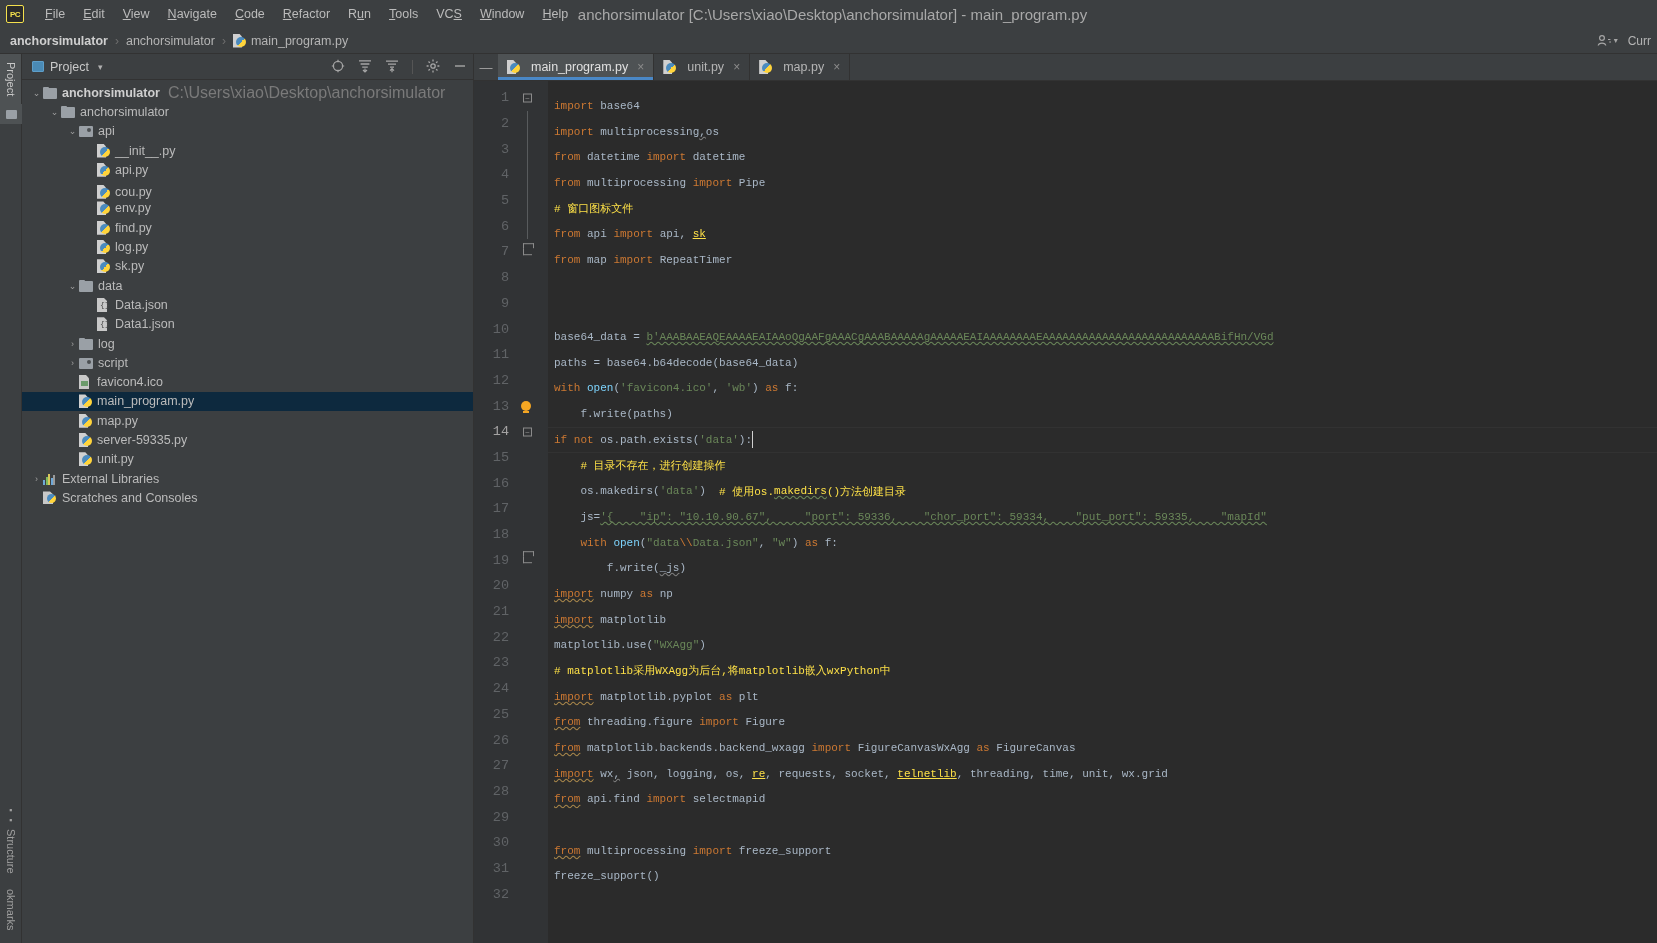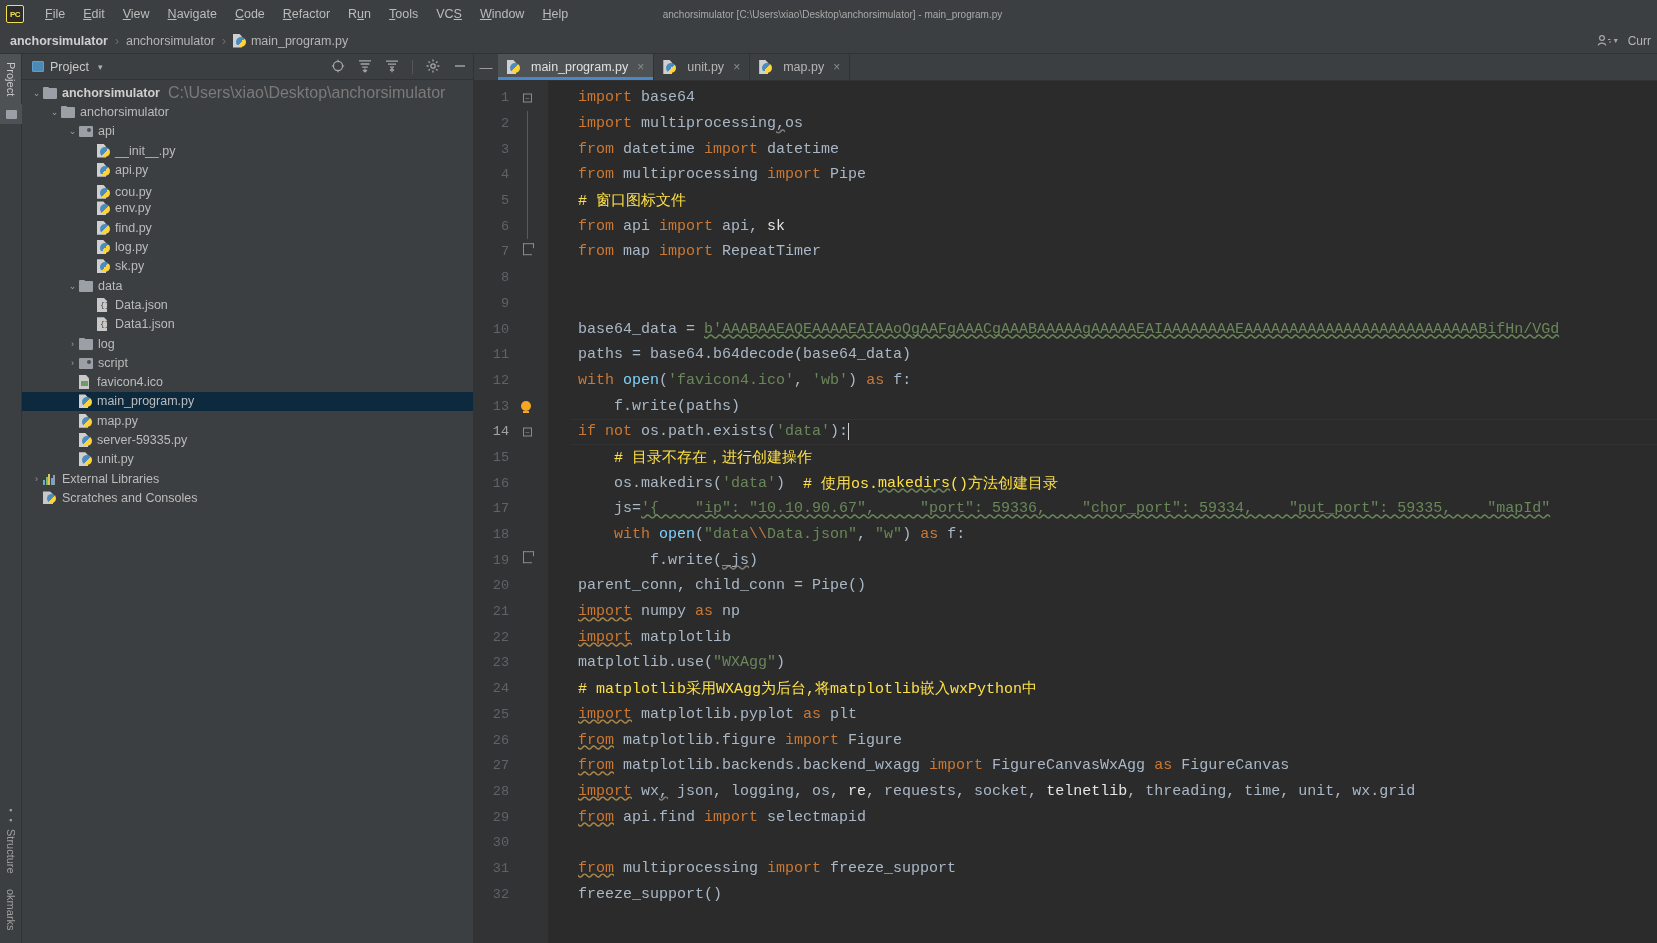--- a/index.html
+++ b/index.html
@@ -38,21 +38,21 @@
     color: #bbbbbb;
     padding: 3px 9px;
     cursor: default;
     white-space: nowrap;
   }
   .menu-item .mn { text-decoration: underline; }
   .window-title {
     position: absolute;
     left: 8px; right: 0;
     text-align: center;
-    font-size: 10px;
+    font-size: 15px;
     color: #a9a9a9;
     pointer-events: none;
   }
 
   
   .navbar {
     height: 26px;
     background: #3c3f41;
     border-bottom: 1px solid #323232;
     display: flex;
@@ -296,43 +296,42 @@
     position:absolute; left:9px; top:50%; transform:translateY(-50%);
     width:10px; height:10px; border-radius:50%; background:#f5a623;
   }
   .bulb::after{
     content:""; position:absolute; left:2px; top:10px; width:6px;height:2px;
     background:#f5a623;
   }
 
   .code {
     flex:1; overflow:hidden; position:relative;
-    padding-top: 4px;
+    padding-top: 12px;
     font-family:"Liberation Mono", monospace;
-    font-size: 15px;
-    margin-left: 24px;
+    font-size: 11px;
   }
   .cline {
     height: 25.7px;
     display:flex; align-items:center;
     white-space: pre;
     padding-left: 6px;
     position: relative;
   }
   .cline.cur { }
   .cline.cur::before {
     content:""; position:absolute; left:0; right:0; top:0; bottom:0;
     border-top:1px solid #323232; border-bottom:1px solid #323232;
   }
   
   .kw { color:#cc7832; }
   .id { color:#a9b7c6; }
   .str { color:#6a8759; }
   .cmt { color:#fde047; }
-  .gray { color:#e5e5e5; }
+  .gray { color:#fde047;text-decoration:underline; }
   .builtin { color:#7dd3fc; }
   .wav { text-decoration: underline wavy #6a8759; text-decoration-skip-ink:none;}
   .wav-o { text-decoration: underline wavy #a9874a; text-decoration-skip-ink:none;}
   .wav-g { text-decoration: underline wavy #808080; text-decoration-skip-ink:none;}
   .caret {
     display:inline-block; width:1px; height:17px; background:#d0d0d0;
     vertical-align:middle; margin-left:0px;
   }
 
   
@@ -752,27 +751,26 @@
           <div class="cline"><span class="id">base64_data = </span><span class="str wav">b'AAABAAEAQEAAAAEAIAAoQgAAFgAAACgAAABAAAAAgAAAAAEAIAAAAAAAAEAAAAAAAAAAAAAAAAAAAAAAAAAABifHn/VGd</span></div>
           <div class="cline"><span class="id">paths = base64.b64decode(base64_data)</span></div>
           <div class="cline"><span class="kw">with </span><span class="builtin">open</span><span class="id">(</span><span class="str">'favicon4.ico'</span><span class="id">, </span><span class="str">'wb'</span><span class="id">) </span><span class="kw">as</span><span class="id"> f:</span></div>
           <div class="cline"><span class="id">    f.write(paths)</span></div>
           <div class="cline cur"><span class="kw">if not</span><span class="id"> os.path.exists(</span><span class="str">'data'</span><span class="id">):</span><span class="caret"></span></div>
           <div class="cline"><span class="cmt">    # 目录不存在，进行创建操作</span></div>
           <div class="cline"><span class="id">    os.makedirs(</span><span class="str">'data'</span><span class="id">)  </span><span class="cmt"># 使用os.</span><span class="cmt wav">makedirs</span><span class="cmt">()方法创建目录</span></div>
           <div class="cline"><span class="id">    js=</span><span class="str wav">'{    "ip": "10.10.90.67",     "port": 59336,    "chor_port": 59334,    "put_port": 59335,    "mapId"</span></div>
           <div class="cline"><span class="kw">    with </span><span class="builtin">open</span><span class="id">(</span><span class="str">"data</span><span class="kw">\\</span><span class="str">Data.json"</span><span class="id">, </span><span class="str">"w"</span><span class="id">) </span><span class="kw">as</span><span class="id"> f:</span></div>
           <div class="cline"><span class="id">        f.write(</span><span class="id wav-g">_js</span><span class="id">)</span></div>
-          <div class="cline"><span class="id">parent_conn, child_conn = Pipe()</span></div>
           <div class="cline"><span class="kw wav-o">import</span><span class="id"> numpy </span><span class="kw">as</span><span class="id"> np</span></div>
           <div class="cline"><span class="kw wav-o">import</span><span class="id"> matplotlib</span></div>
           <div class="cline"><span class="id">matplotlib.use(</span><span class="str">"WXAgg"</span><span class="id">)</span></div>
           <div class="cline"><span class="cmt"># matplotlib采用WXAgg为后台,将matplotlib嵌入wxPython中</span></div>
           <div class="cline"><span class="kw wav-o">import</span><span class="id"> matplotlib.pyplot </span><span class="kw">as</span><span class="id"> plt</span></div>
-          <div class="cline"><span class="kw wav-o">from</span><span class="id"> matplotlib.figure </span><span class="kw">import</span><span class="id"> Figure</span></div>
+          <div class="cline"><span class="kw wav-o">from</span><span class="id"> threading.figure </span><span class="kw">import</span><span class="id"> Figure</span></div>
           <div class="cline"><span class="kw wav-o">from</span><span class="id"> matplotlib.backends.backend_wxagg </span><span class="kw">import</span><span class="id"> FigureCanvasWxAgg </span><span class="kw">as</span><span class="id"> FigureCanvas</span></div>
           <div class="cline"><span class="kw wav-o">import</span><span class="id"> wx</span><span class="id wav-g">,</span><span class="id"> json, logging, os, </span><span class="gray">re</span><span class="id">, requests, socket, </span><span class="gray">telnetlib</span><span class="id">, threading, time, unit, wx.grid</span></div>
           <div class="cline"><span class="kw wav-o">from</span><span class="id"> api.find </span><span class="kw">import</span><span class="id"> selectmapid</span></div>
           <div class="cline"></div>
           <div class="cline"><span class="kw wav-o">from</span><span class="id"> multiprocessing </span><span class="kw">import</span><span class="id"> freeze_support</span></div>
           <div class="cline"><span class="id">freeze_support()</span></div>
         </div>
     </div>
   </div>
 

